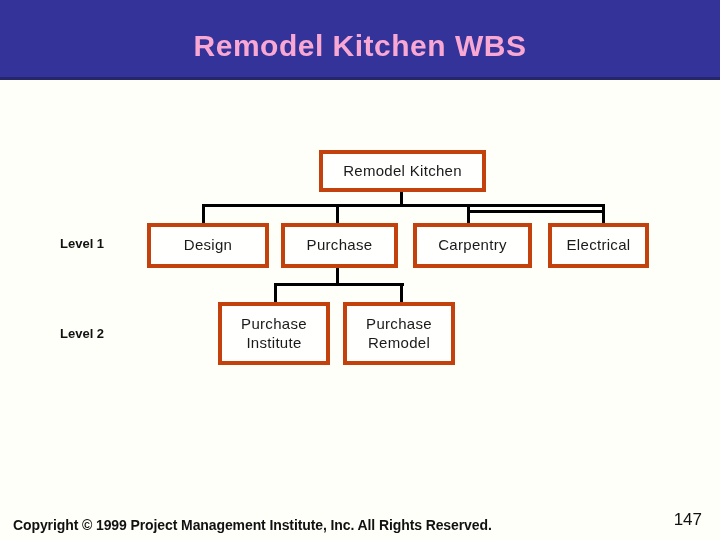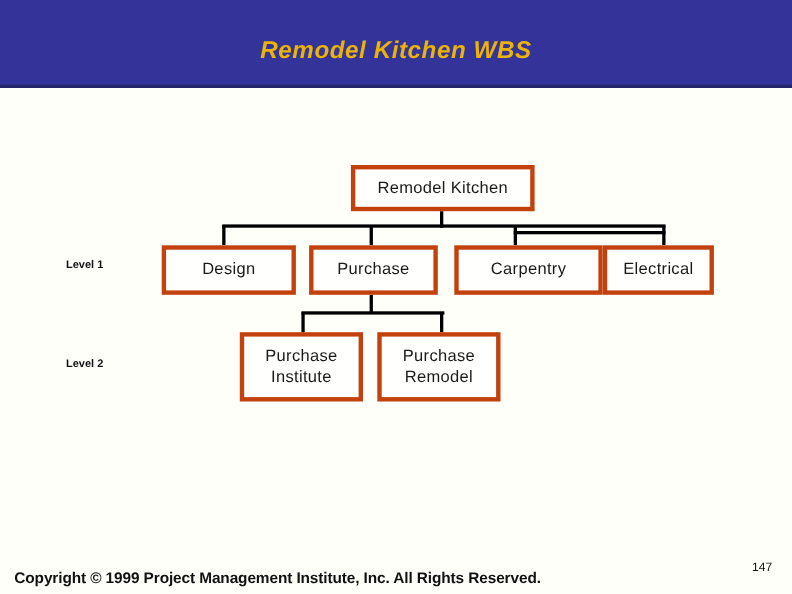--- a/index.html
+++ b/index.html
@@ -8,65 +8,64 @@
     background:#fffffa;
     font-family:"Liberation Sans","DejaVu Sans",sans-serif;
   }
   
   .header{
     position:absolute;left:0;top:0;width:720px;height:77px;
     background:#333399;border-bottom:3px solid #26266a;
     display:flex;align-items:center;justify-content:center;
   }
   .header .title{
-    color:#eab308;font-size:22px;font-weight:bold;letter-spacing:0.5px;
+    color:#f9a8d4;font-size:30px;font-weight:bold;letter-spacing:0.5px;
     padding-top:14px;
-    font-style:italic;
   }
   
   .node{
     position:absolute;box-sizing:border-box;
     border:4px solid #c2410c;background:#fffffe;
     display:flex;align-items:center;justify-content:center;text-align:center;
     font-size:15px;letter-spacing:0.3px;color:#1a1a1a;line-height:1.25;
   }
   .node-root      {left:319px;top:150px;width:167px;height:42px;}
   .node-design    {left:147px;top:223px;width:122px;height:45px;}
   .node-purchase  {left:281px;top:223px;width:117px;height:45px;}
-  .node-carpentry {left:413px;top:223px;width:135px;height:45px;justify-content:center;}
+  .node-carpentry {left:413px;top:223px;width:119px;height:45px;justify-content:center;}
   .node-electrical{left:548px;top:223px;width:101px;height:45px;}
   .node-pa        {left:218px;top:302px;width:112px;height:63px;}
   .node-pf        {left:343px;top:302px;width:112px;height:63px;}
   
   .line{position:absolute;background:#000;}
   .root-stub   {left:400px;top:191px;width:3px;height:16px;}
   .l1-bus      {left:202px;top:204px;width:403px;height:3px;}
   .l1-bus2     {left:467px;top:210px;width:138px;height:3px;}
   .drop-design    {left:202px;top:205px;width:3px;height:18px;}
   .drop-purchase  {left:336px;top:205px;width:3px;height:18px;}
   .drop-carpentry {left:467px;top:205px;width:3px;height:18px;}
   .drop-electrical{left:602px;top:205px;width:3px;height:18px;}
   .l2-stub     {left:336px;top:268px;width:3px;height:17px;}
   .l2-bus      {left:274px;top:283px;width:130px;height:3px;}
   .drop-pa     {left:274px;top:284px;width:3px;height:19px;}
   .drop-pf     {left:400px;top:284px;width:3px;height:19px;}
   
   .level-label{
-    position:absolute;left:60px;font-size:10px;font-weight:bold;color:#111;
+    position:absolute;left:60px;font-size:13px;font-weight:bold;color:#111;
   }
   .level1-label{top:236px;}
   .level2-label{top:326px;}
   
   .footer{
     position:absolute;left:13px;top:517px;
     font-size:14px;font-weight:bold;letter-spacing:-0.1px;color:#111;
   }
   .page-number{
     position:absolute;right:18px;top:510px;
-    font-size:11px;color:#111;
+    font-size:17px;color:#111;
   }
 </style>
 </head>
 <body>
 
 <div class="header">
   <div class="title">Remodel Kitchen WBS</div>
 </div>
 
 <div class="line root-stub"></div>

